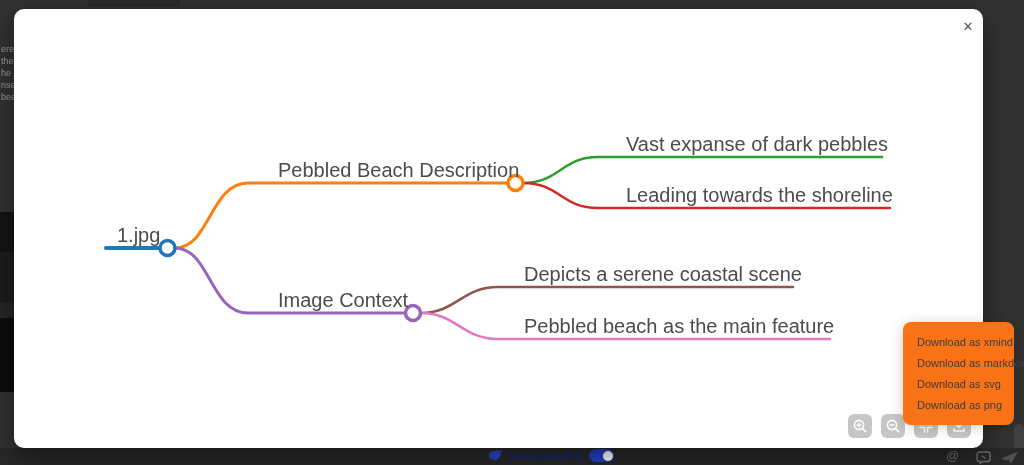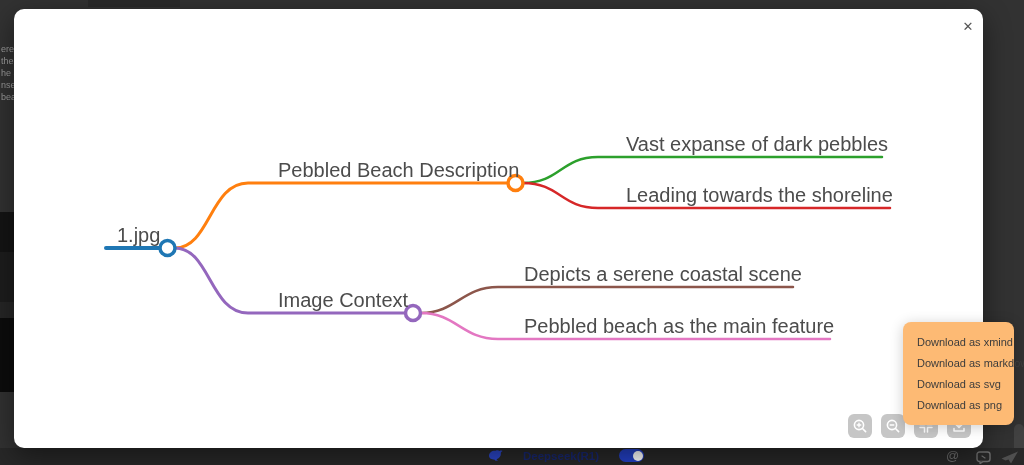--- a/index.html
+++ b/index.html
@@ -12,36 +12,36 @@
   .left-fragments span { display:block; }
   .bg-block { position:absolute; left:0; width:14px; }
   .bg-b1 { top:212px; height:40px; background:#141414; }
   .bg-b2 { top:252px; height:50px; background:#1d1d1d; }
   .bg-b3 { top:302px; height:16px; background:#262626; }
   .bg-b4 { top:318px; height:74px; background:#0c0c0c; }
   .scroll-thumb { position:absolute; right:0; top:424px; width:10px; height:41px; background:#414141; border-radius:5px; }
 
   
   .bottom-bar { position:absolute; left:0; top:448px; width:1024px; height:17px; background:#282828; }
-  .deepseek { position:absolute; left:488px; top:1px; display:flex; align-items:center; gap:20px; }
+  .deepseek { position:absolute; left:488px; top:1px; display:flex; align-items:center; gap:5px; }
   .deepseek-label { font-size:11.5px; font-weight:700; color:#18276f; }
   .toggle { position:relative; width:25px; height:13px; border-radius:7px; background:#2340c6; }
   .toggle-knob { position:absolute; right:1.5px; top:1.5px; width:10px; height:10px; border-radius:50%; background:#fff; }
   .at-glyph { position:absolute; left:946px; top:0px; font-size:13px; color:#6f6f6f; }
   .bubble-icon { position:absolute; left:976px; top:2px; }
   .plane-icon { position:absolute; left:1001px; top:2px; }
 
   
   .modal { position:absolute; left:14px; top:9px; width:969px; height:439px; background:#ffffff; border-radius:10px; box-shadow:0 8px 28px rgba(0,0,0,0.45); }
   .close-btn { position:absolute; left:943px; top:6px; width:22px; height:22px; display:flex; align-items:center; justify-content:center; font-size:13px; color:#555; cursor:pointer; }
   .mindmap-svg { position:absolute; left:0; top:0; }
   .mindmap-svg text { fill:#4c4c4c; font-size:20px; font-weight:300; font-family:"Liberation Sans", sans-serif; }
 
   
-  .menu { position:absolute; left:903px; top:322px; width:111px; background:#fdba74; border-radius:8px; padding:9px 0 10px 0; box-shadow:0 2px 14px rgba(0,0,0,0.20); z-index:6; }
+  .menu { position:absolute; left:903px; top:322px; width:111px; background:#f97316; border-radius:8px; padding:9px 0 10px 0; box-shadow:0 2px 14px rgba(0,0,0,0.20); z-index:6; }
   .menu-item { font-size:11px; color:#3c3c3c; padding:4.5px 6px 4.5px 14px; cursor:pointer; white-space:nowrap; }
 
   
   .toolbar { position:absolute; left:848px; top:414px; display:flex; gap:9px; z-index:4; }
   .tool-btn { width:24px; height:24px; background:#c6c6c6; border-radius:6px; display:flex; align-items:center; justify-content:center; cursor:pointer; }
   .tool-btn svg { display:block; }
 </style>
 </head>
 <body>
 

